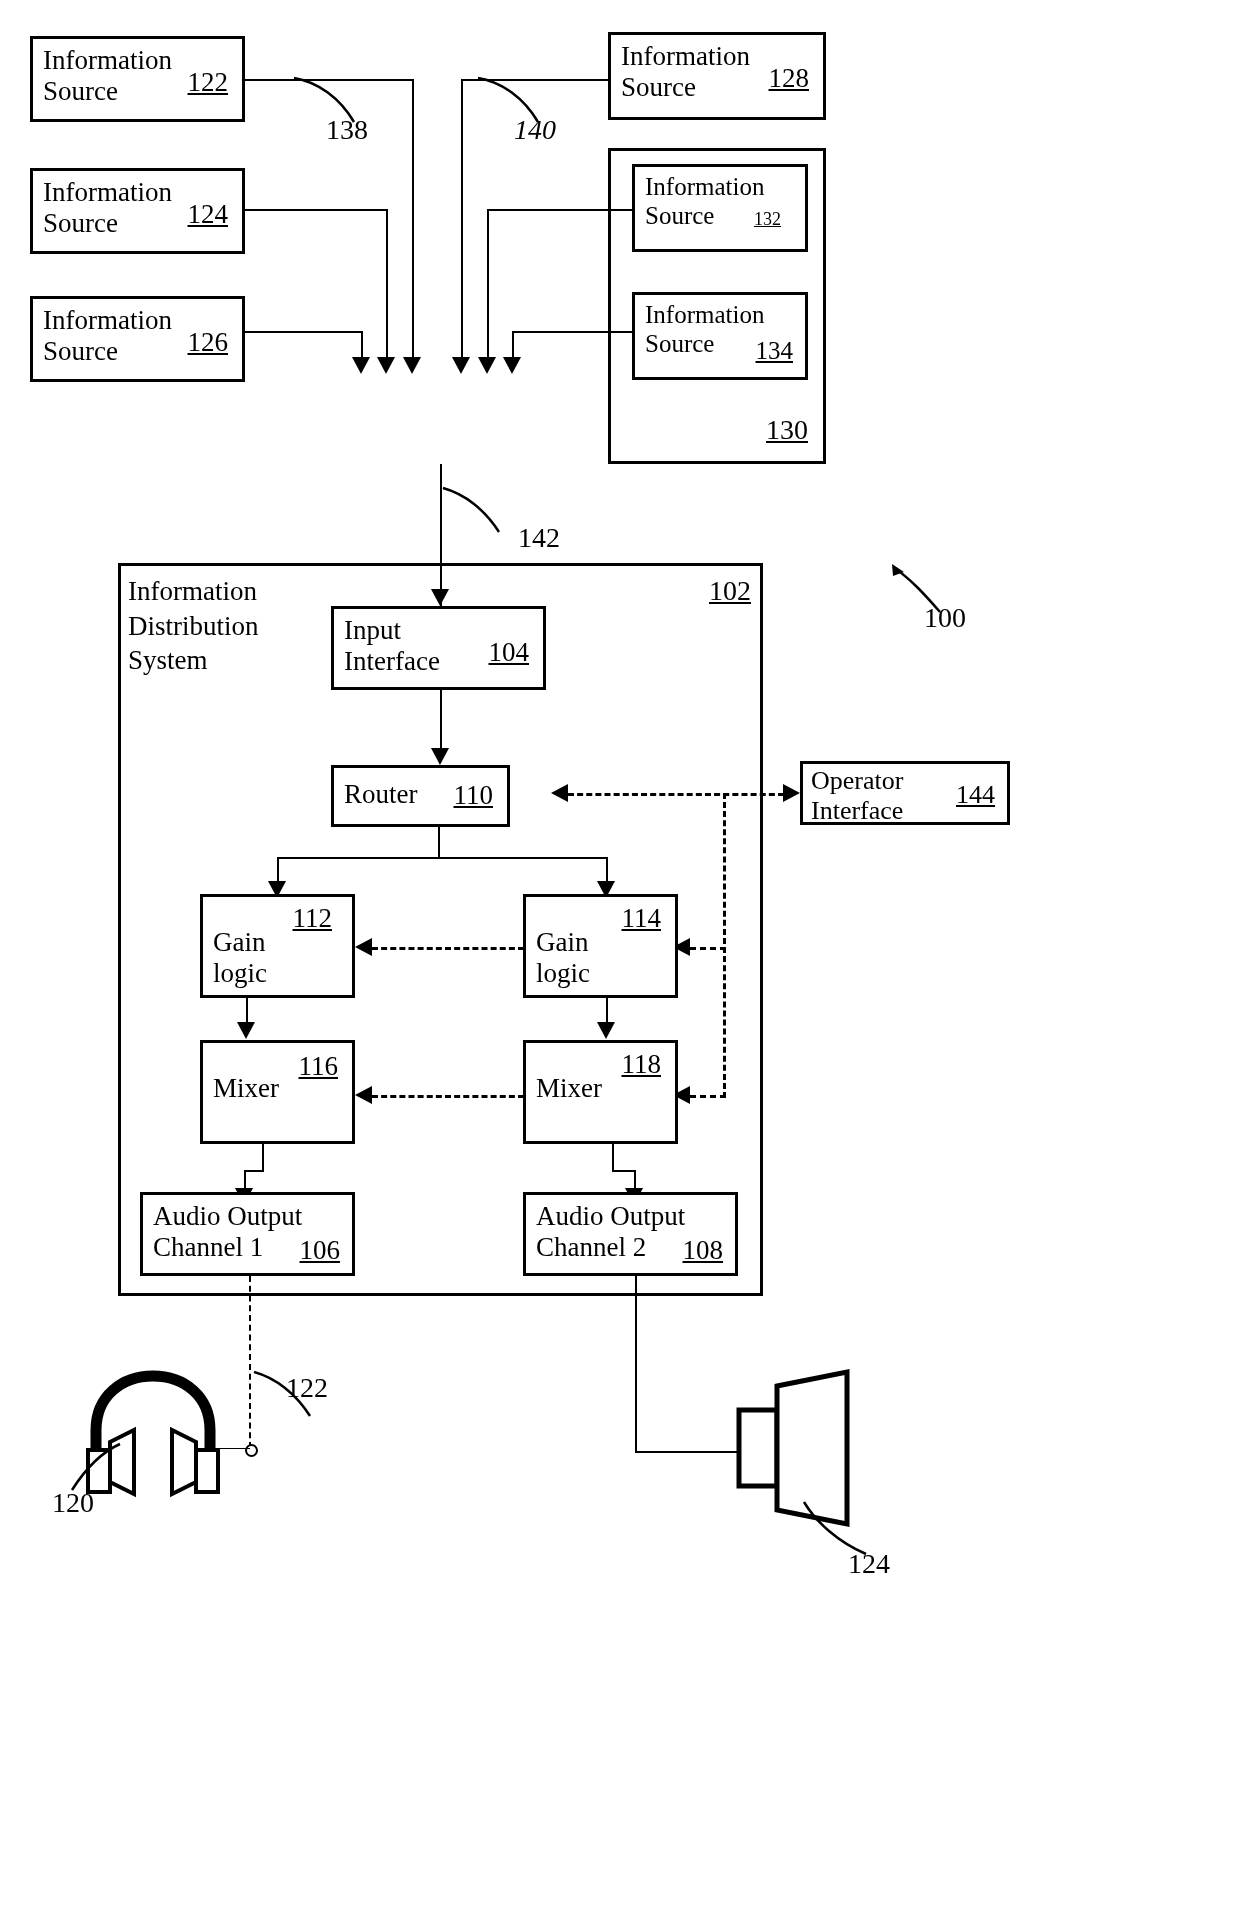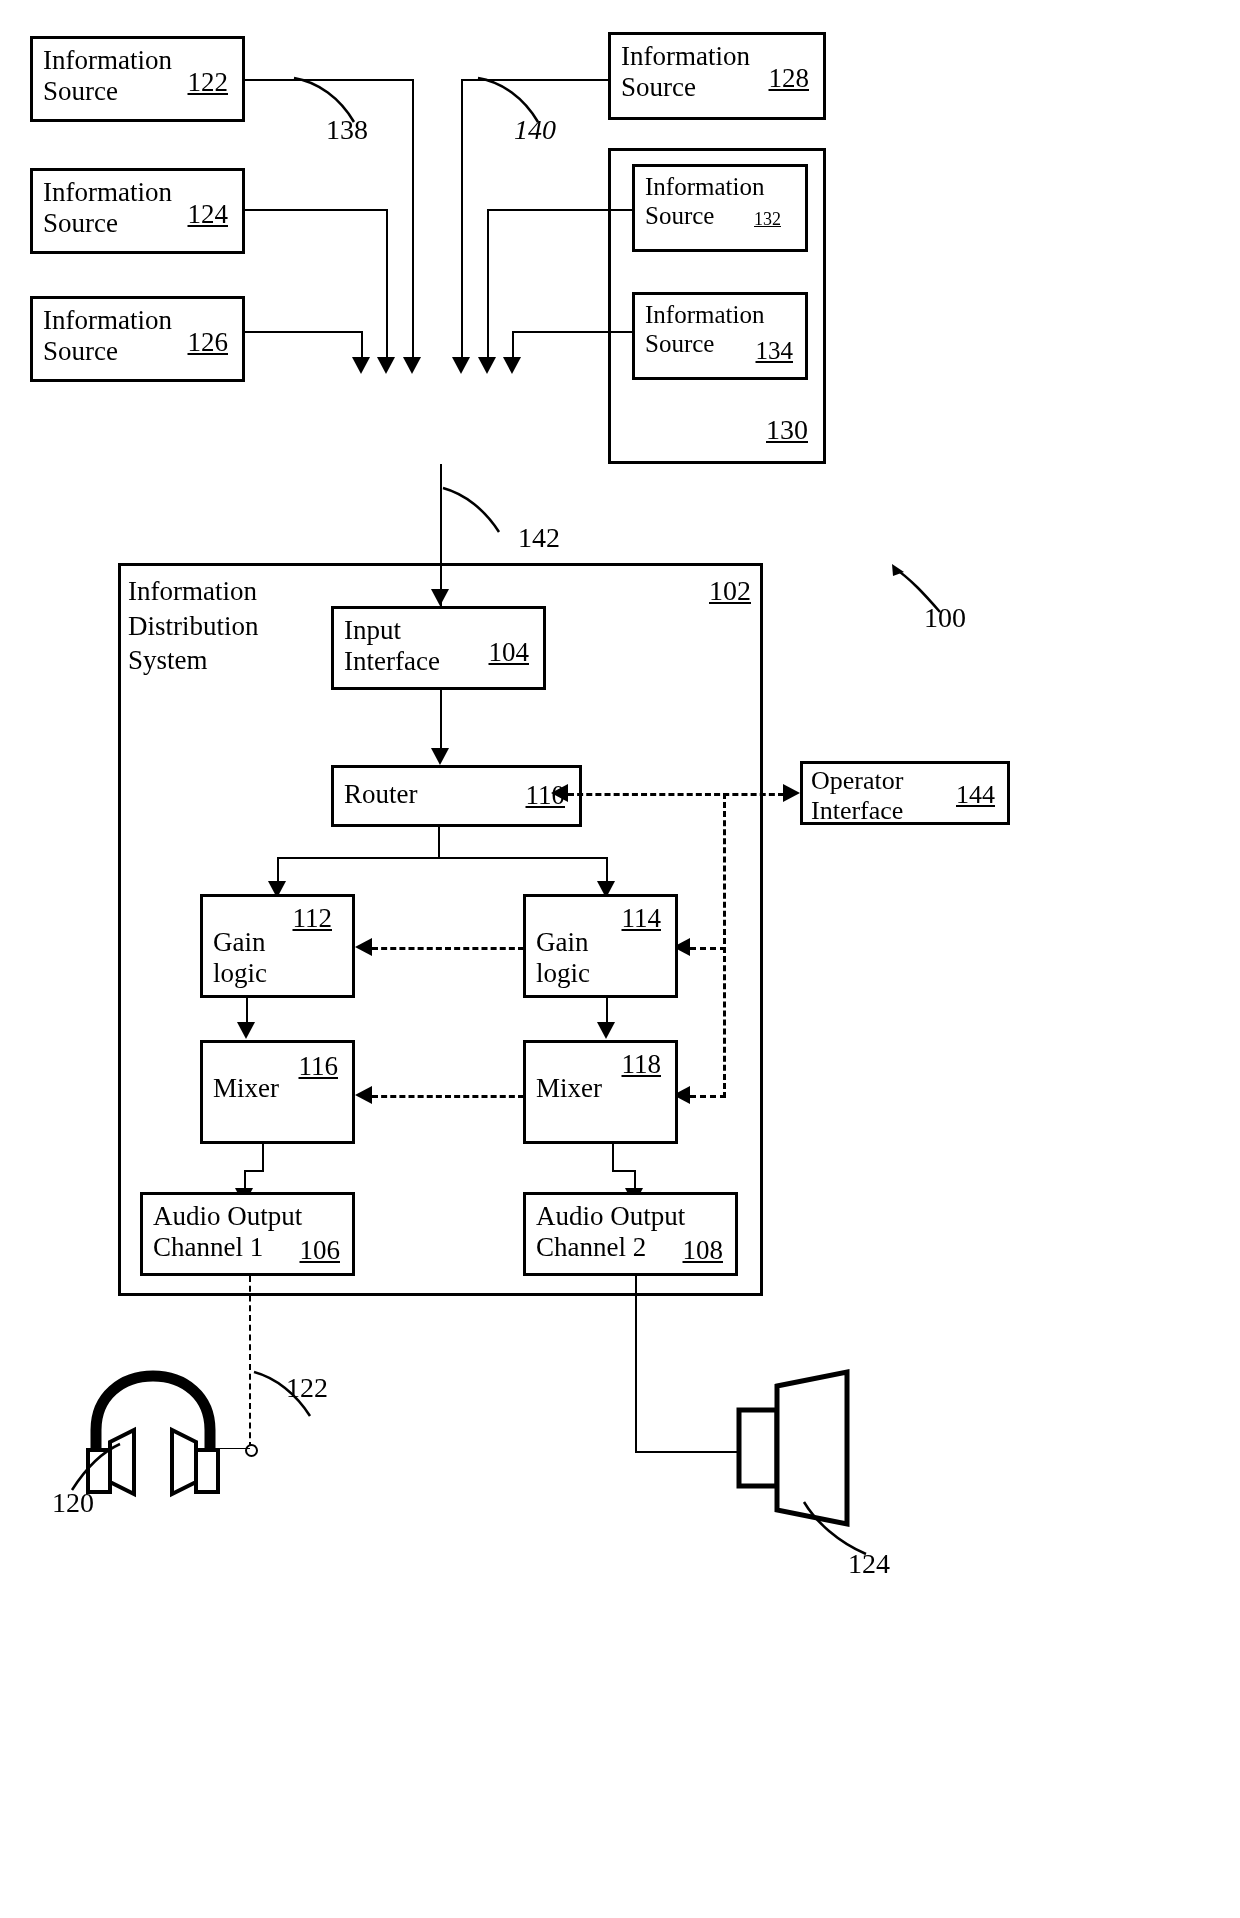--- a/index.html
+++ b/index.html
@@ -200,21 +200,21 @@
 
   <div class="node" style="left:331px; top:606px; width:215px; height:84px;">
     <span class="title">Input
 Interface</span>
     <span class="ref" style="right:14px; top:28px;">104</span>
   </div>
 
   <div class="wire-v" style="left:440px; top:690px; height:62px;"></div>
   <div class="arrow-down" style="left:431px; top:748px;"></div>
 
-  <div class="node" style="left:331px; top:765px; width:251px; height:62px;">
+  <div class="node" style="left:331px; top:765px; width:179px; height:62px;">
     <span class="title" style="line-height:1.5;">Router</span>
     <span class="ref" style="right:14px; top:12px;">110</span>
   </div>
 
   <div class="node" style="left:800px; top:761px; width:210px; height:64px; padding:2px 8px; font-size:26px;">
     <span class="title">Operator
 Interface</span>
     <span class="ref" style="right:12px; top:16px; font-size:26px;">144</span>
   </div>
 

